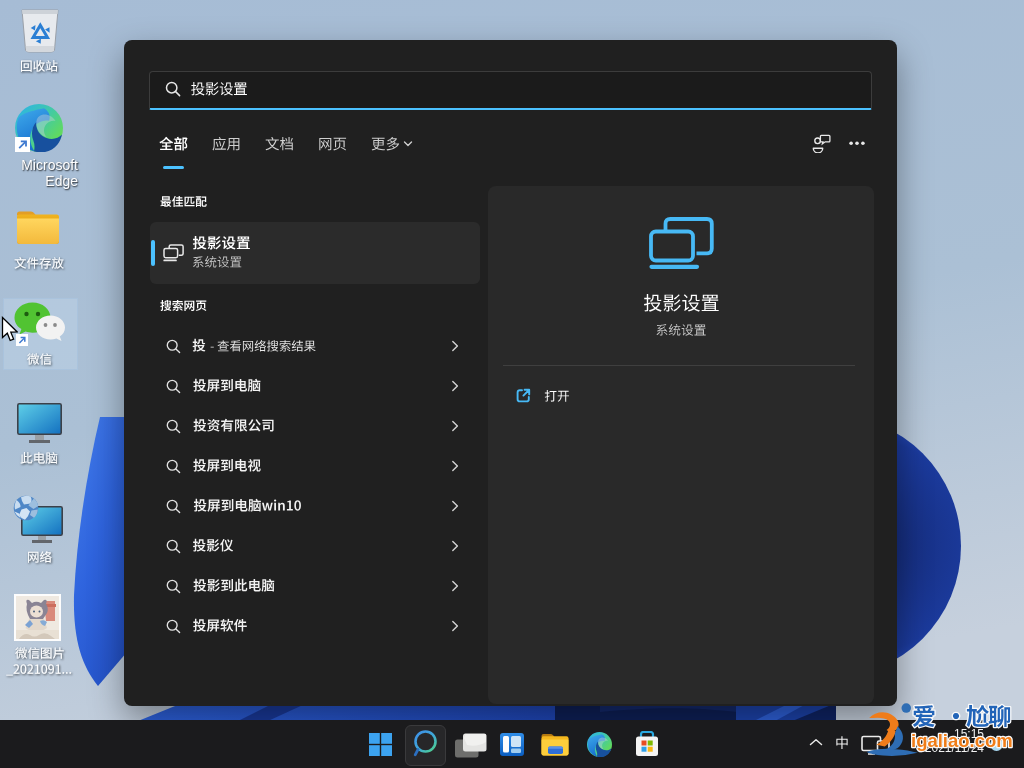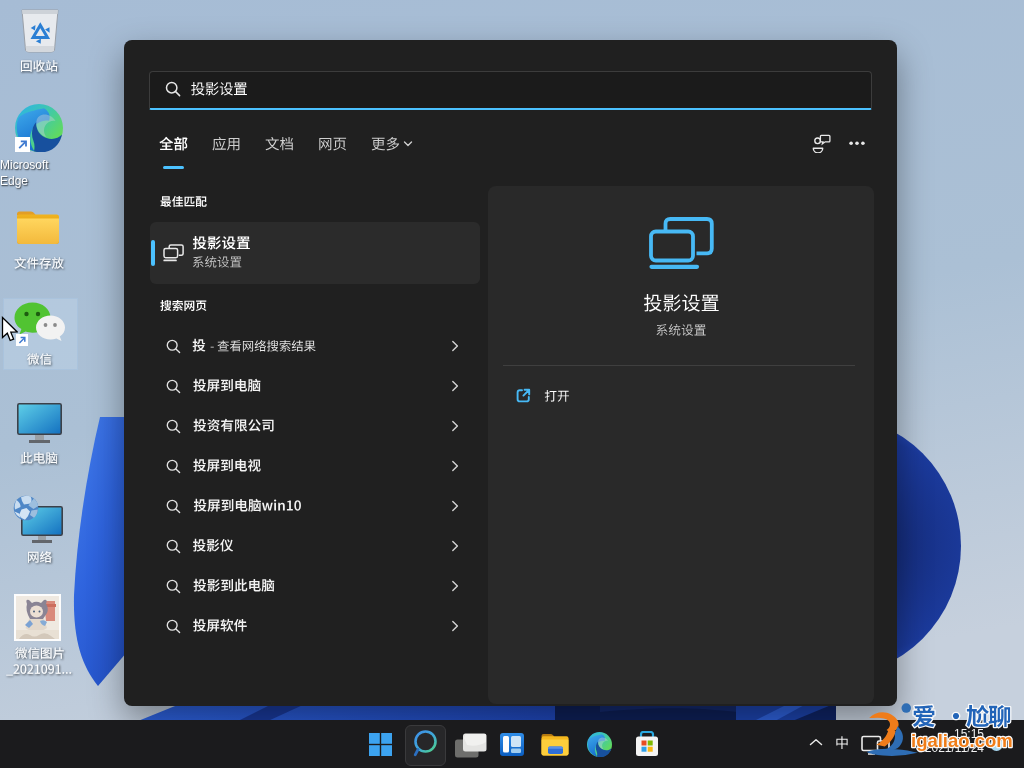--- a/index.html
+++ b/index.html
@@ -104,21 +104,21 @@
 <path d="M19,47.3 C28,50 37,47.5 42.5,40.5 C44.8,37.5 46.3,34 47,30.5 C43.5,34.5 37.5,36 31.5,34 C24.5,31.5 20.5,25 21.3,18 C16.8,22.8 15.8,30.5 18.4,36.8 C19.8,40 19.8,44 19,47.3 Z" fill="#17509e"></path>
 <path d="M21.3,18 C20.8,25 25,31.2 31.5,33.1 C28.3,29.3 28.2,24 31.2,20.3 C33.5,17.5 37,16.2 40.5,16.9 C37.5,12.2 32.3,9.8 27.3,10.8 C23.7,11.8 21.7,14.2 21.3,18 Z" fill="#cfd4da" opacity="0.4"></path>
 </svg>
     <svg class="ab" style="left:15px;top:137px" width="15" height="15" viewBox="0 0 15 15">
       <rect width="15" height="15" fill="#fff"></rect>
       <g stroke="#3f7ad0" stroke-width="1.8" fill="none">
         <path d="M4.2,11.2 L10.2,5.2"></path>
         <path d="M5.8,4.4 L11,4.4 L11,9.6"></path>
       </g>
     </svg>
-    <div class="ab" style="left:0px;top:157px;width:78px;text-align:left;color:#fff;font-size:12px;line-height:16px;text-shadow:0.8px 1px 1.6px rgba(0,0,0,0.85)">Microsoft<br>Edge</div>
+    <div class="ab" style="left:0px;top:157px;width:78px;text-align:right;color:#fff;font-size:14px;line-height:16px;text-shadow:0.8px 1px 1.6px rgba(0,0,0,0.85)">Microsoft<br>Edge</div>
     <svg class="ab" style="left:16px;top:210px" width="44" height="35" viewBox="0 0 44 35">
 <path d="M1,4 Q1,1.5 3.5,1.5 L15,1.5 Q17,1.5 18,3 L20,5.5 L1,5.5 Z" fill="#e39e25"></path>
 <rect x="1" y="4.4" width="42" height="29.6" rx="2.4" fill="url(#folddark)"></rect>
 <path d="M1,8.5 L43,8.5 L43,31 Q43,34 40,34 L4,34 Q1,34 1,31 Z" fill="url(#foldlite)"></path>
 </svg>
     <svg style="position:absolute;left:14.0px;top:256.5px;overflow:visible" width="50" height="14" viewBox="0 -10.50 50.00 13.75">
       <path filter="url(#ds)" fill="#fff" d="M9.1 -7.9 10 -7.6Q9.2 -5.3 8 -3.7Q6.8 -2 5 -0.9Q3.3 0.2 1 1Q1 0.9 0.9 0.7Q0.8 0.5 0.7 0.4Q0.5 0.2 0.5 0.1Q2.7 -0.6 4.4 -1.6Q6 -2.6 7.2 -4.2Q8.3 -5.7 9.1 -7.9ZM3.4 -7.8Q4.1 -5.9 5.3 -4.3Q6.5 -2.7 8.2 -1.6Q9.9 -0.5 12.1 0Q12 0.1 11.9 0.3Q11.7 0.5 11.6 0.6Q11.5 0.8 11.4 0.9Q9.2 0.3 7.5 -0.9Q5.8 -2.1 4.5 -3.7Q3.3 -5.4 2.5 -7.5ZM0.6 -8.3H11.9V-7.4H0.6ZM5.3 -10.3 6.3 -10.6Q6.6 -10.1 6.8 -9.6Q7.1 -9.1 7.2 -8.7L6.2 -8.3Q6.1 -8.7 5.8 -9.3Q5.6 -9.8 5.3 -10.3Z M20.1 -10.3H21V1H20.1ZM17.9 -9.9 18.8 -9.7Q18.6 -8.8 18.4 -8Q18.1 -7.1 17.8 -6.4Q17.5 -5.7 17.2 -5.1Q17.1 -5.2 16.9 -5.3Q16.8 -5.4 16.6 -5.5Q16.5 -5.5 16.4 -5.6Q16.7 -6.1 17 -6.8Q17.3 -7.5 17.5 -8.3Q17.8 -9.1 17.9 -9.9ZM18 -7.9H23.9V-7H17.8ZM16.5 -4.3H24.4V-3.3H16.5ZM15.8 -10.5 16.7 -10.2Q16.3 -9.1 15.8 -8.1Q15.3 -7.1 14.7 -6.2Q14.1 -5.2 13.4 -4.5Q13.4 -4.6 13.3 -4.8Q13.2 -5 13.1 -5.2Q13 -5.4 12.9 -5.5Q13.5 -6.1 14 -6.9Q14.6 -7.7 15 -8.6Q15.5 -9.5 15.8 -10.5ZM14.6 -7.2 15.5 -8.1 15.5 -8.1V1H14.6Z M29.2 -3.3H37V-2.4H29.2ZM30.3 -6.6H35.4V-5.7H30.3ZM32.7 -4.4H33.6V-0.1Q33.6 0.3 33.5 0.5Q33.4 0.7 33.1 0.9Q32.8 1 32.2 1Q31.7 1 30.9 1Q30.9 0.8 30.8 0.5Q30.7 0.3 30.6 0.1Q31 0.1 31.4 0.1Q31.7 0.1 32 0.1Q32.3 0.1 32.4 0.1Q32.6 0.1 32.6 0Q32.7 -0 32.7 -0.1ZM35.2 -6.6H35.4L35.6 -6.6L36.2 -6.1Q35.8 -5.7 35.3 -5.3Q34.8 -4.8 34.2 -4.5Q33.7 -4.1 33.2 -3.8Q33.1 -3.9 32.9 -4.1Q32.8 -4.3 32.7 -4.4Q33.1 -4.6 33.6 -5Q34.1 -5.3 34.5 -5.7Q34.9 -6.1 35.2 -6.4ZM25.8 -8.9H36.7V-8H25.8ZM29.8 -10.5 30.8 -10.3Q30.3 -8.8 29.7 -7.4Q29 -6 28.1 -4.8Q27.1 -3.6 25.9 -2.7Q25.8 -2.8 25.7 -3Q25.6 -3.1 25.6 -3.3Q25.5 -3.4 25.4 -3.6Q26.2 -4.1 26.9 -4.9Q27.6 -5.7 28.2 -6.7Q28.7 -7.6 29.1 -8.6Q29.6 -9.5 29.8 -10.5ZM27.4 -5.4H28.3V1H27.4Z M40.1 -10.3 40.9 -10.5Q41.1 -10.1 41.3 -9.7Q41.5 -9.2 41.6 -8.9L40.7 -8.6Q40.6 -8.9 40.4 -9.4Q40.3 -9.9 40.1 -10.3ZM38 -8.5H43.6V-7.6H38ZM40.1 -5.9H42.5V-5.1H40.1ZM42.1 -5.9H43Q43 -5.9 43 -5.9Q43 -5.8 43 -5.7Q43 -5.6 43 -5.5Q43 -4 43 -2.9Q42.9 -1.8 42.9 -1.1Q42.8 -0.5 42.7 -0.1Q42.7 0.3 42.5 0.4Q42.4 0.7 42.2 0.7Q42.1 0.8 41.8 0.9Q41.6 0.9 41.2 0.9Q40.8 0.9 40.4 0.9Q40.4 0.7 40.4 0.4Q40.3 0.2 40.2 -0Q40.6 0 40.9 0Q41.2 0 41.4 0Q41.5 0 41.6 0Q41.7 -0 41.8 -0.1Q41.8 -0.2 41.9 -0.6Q42 -0.9 42 -1.6Q42 -2.2 42.1 -3.2Q42.1 -4.3 42.1 -5.7ZM44.9 -8.2H49.5V-7.3H44.9ZM45.1 -10.5 46.1 -10.4Q45.9 -9.2 45.5 -8Q45.2 -6.9 44.8 -5.9Q44.3 -5 43.8 -4.2Q43.7 -4.3 43.6 -4.5Q43.4 -4.6 43.3 -4.7Q43.2 -4.9 43.1 -4.9Q43.6 -5.6 44 -6.5Q44.4 -7.4 44.7 -8.4Q45 -9.4 45.1 -10.5ZM47.7 -7.7 48.7 -7.6Q48.3 -5.4 47.7 -3.8Q47.1 -2.2 46.1 -1Q45 0.2 43.4 1Q43.4 0.9 43.3 0.8Q43.2 0.6 43.1 0.5Q43 0.3 42.9 0.2Q44.4 -0.5 45.4 -1.6Q46.3 -2.7 46.9 -4.2Q47.5 -5.7 47.7 -7.7ZM45.2 -7.4Q45.5 -5.6 46.1 -4.1Q46.6 -2.6 47.5 -1.5Q48.4 -0.4 49.6 0.2Q49.5 0.3 49.4 0.4Q49.3 0.5 49.2 0.7Q49.1 0.8 49 1Q47.7 0.3 46.8 -0.9Q45.9 -2.1 45.3 -3.7Q44.8 -5.3 44.4 -7.2ZM39.5 -8H40.4V-5Q40.4 -4 40.3 -2.9Q40.2 -1.9 39.8 -0.9Q39.3 0.1 38.5 1Q38.4 0.8 38.2 0.7Q38 0.5 37.8 0.4Q38.6 -0.4 38.9 -1.3Q39.3 -2.2 39.4 -3.2Q39.5 -4.1 39.5 -5Z"></path>
     </svg>
     <div class="ab" style="left:3px;top:298px;width:73px;height:70px;background:rgba(200,220,240,0.35);border:1px solid rgba(160,190,220,0.5)"></div>
     <svg class="ab" style="left:14px;top:302px" width="52" height="46" viewBox="0 0 52 46">

